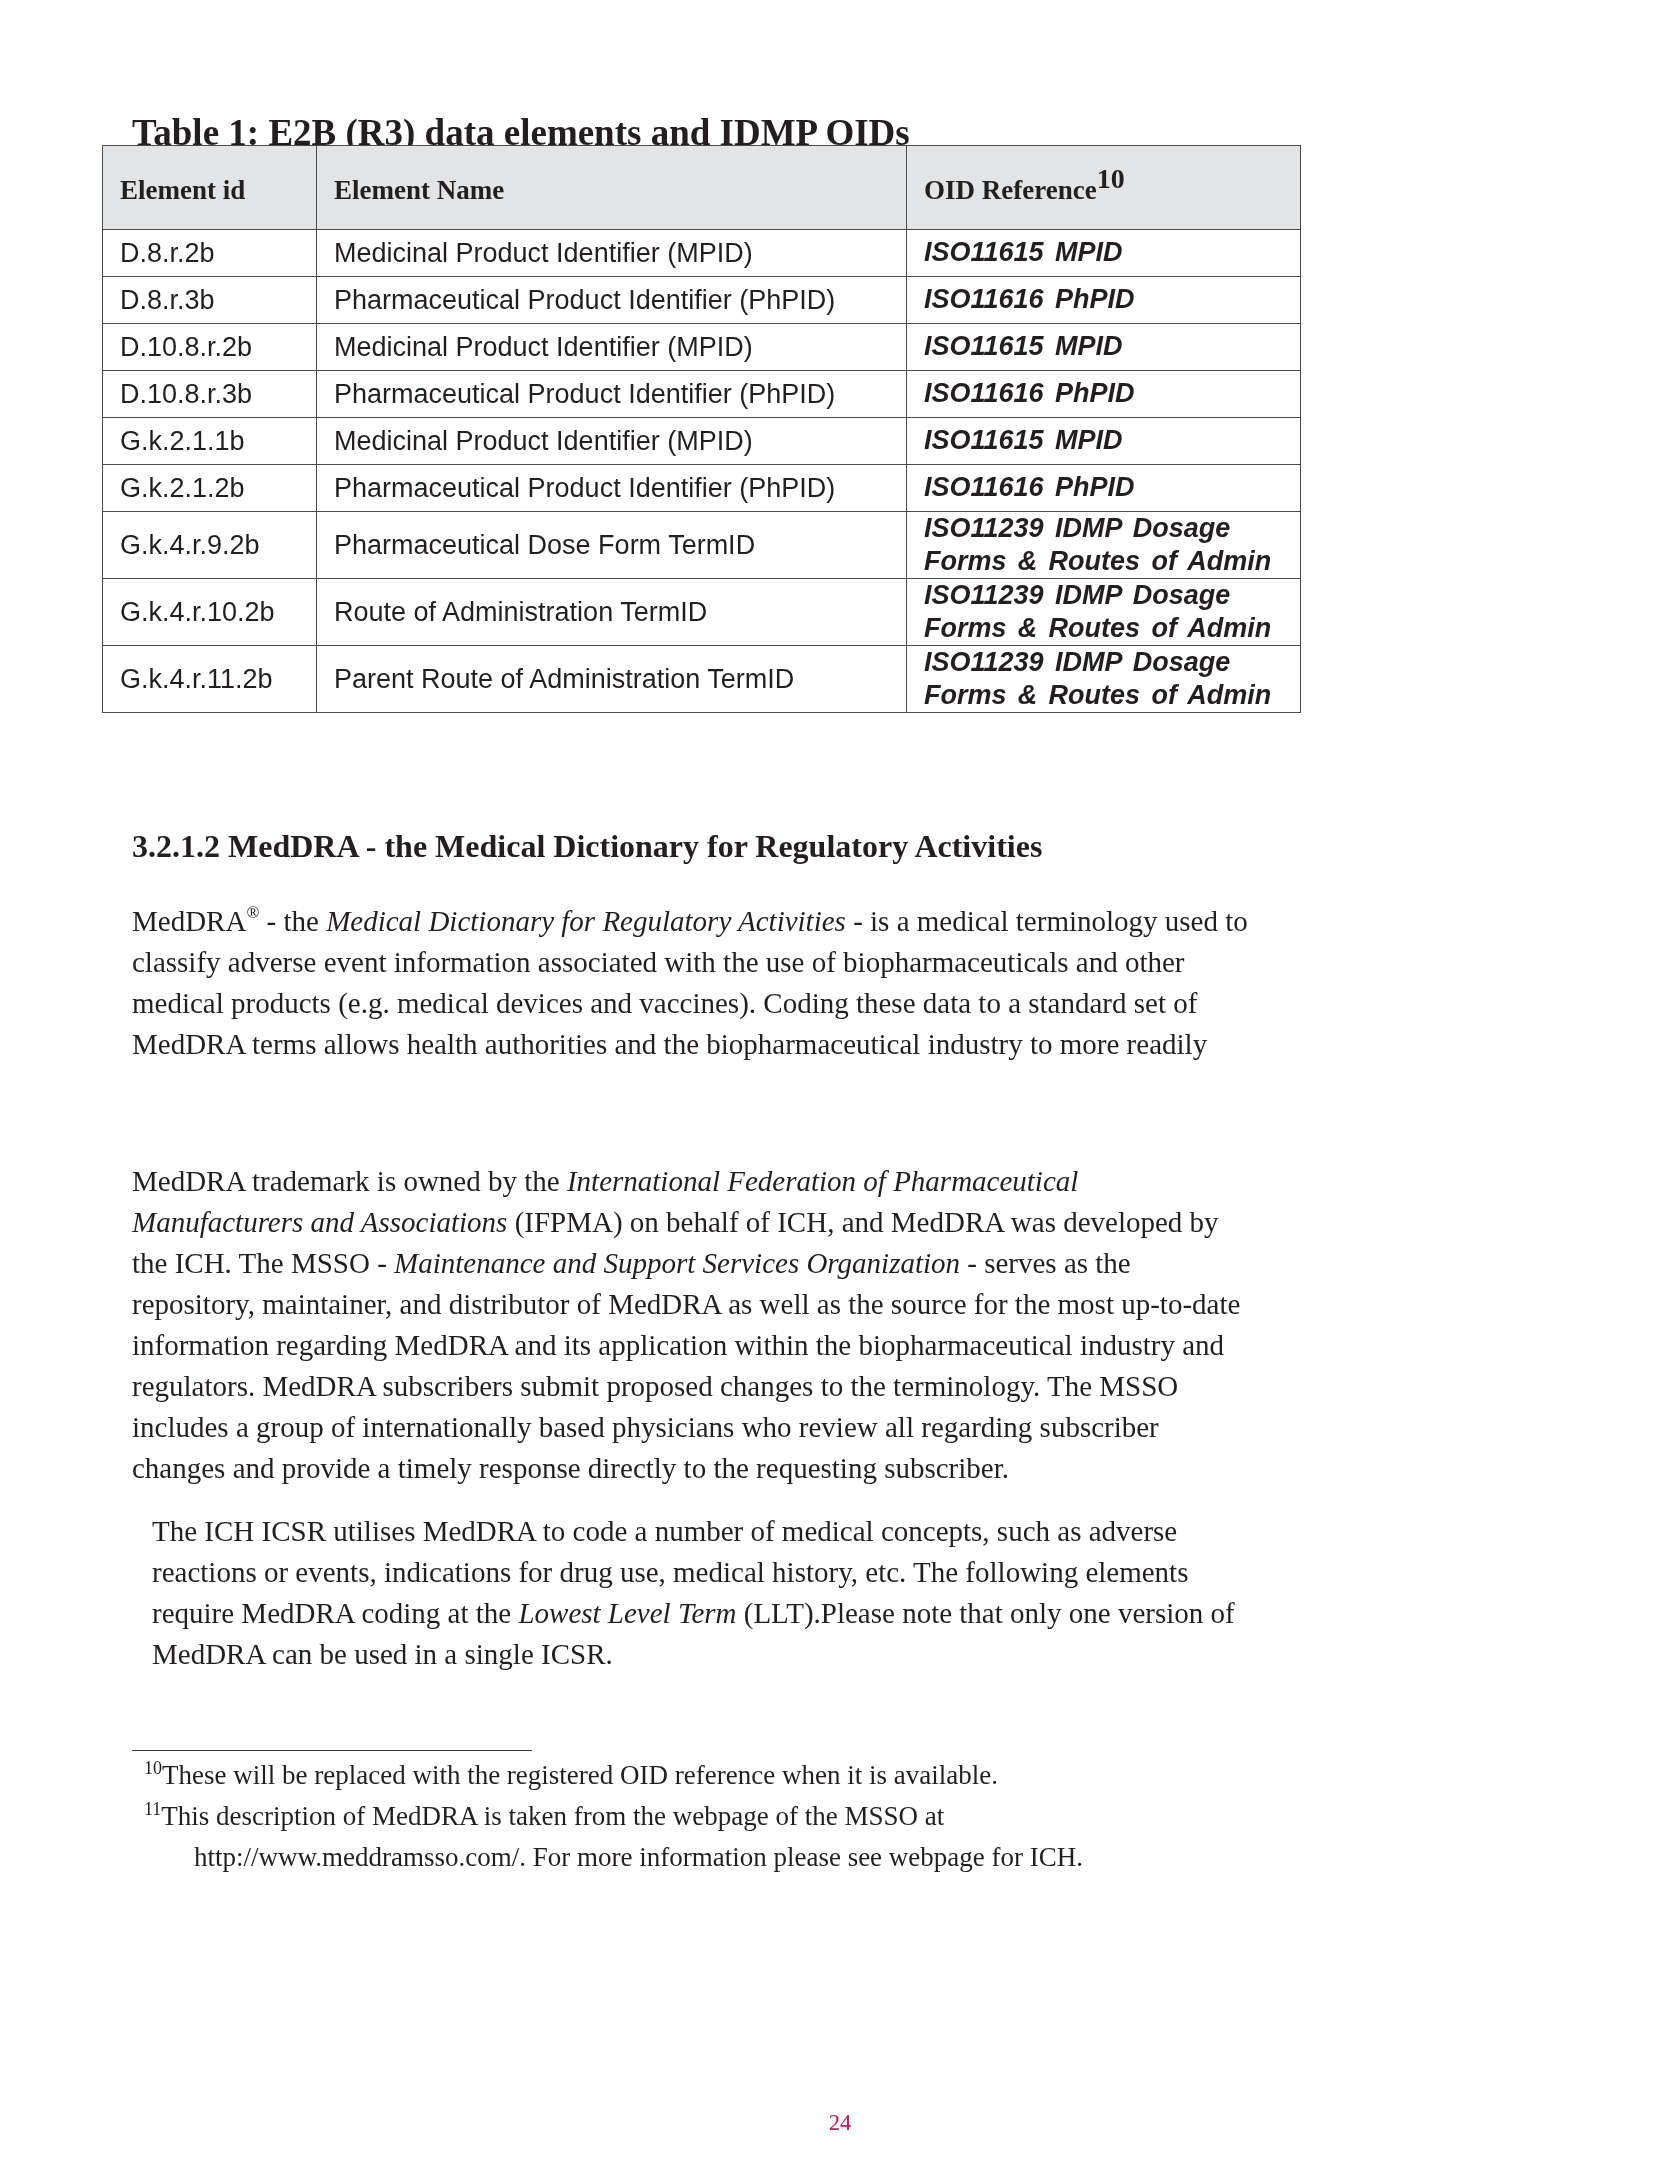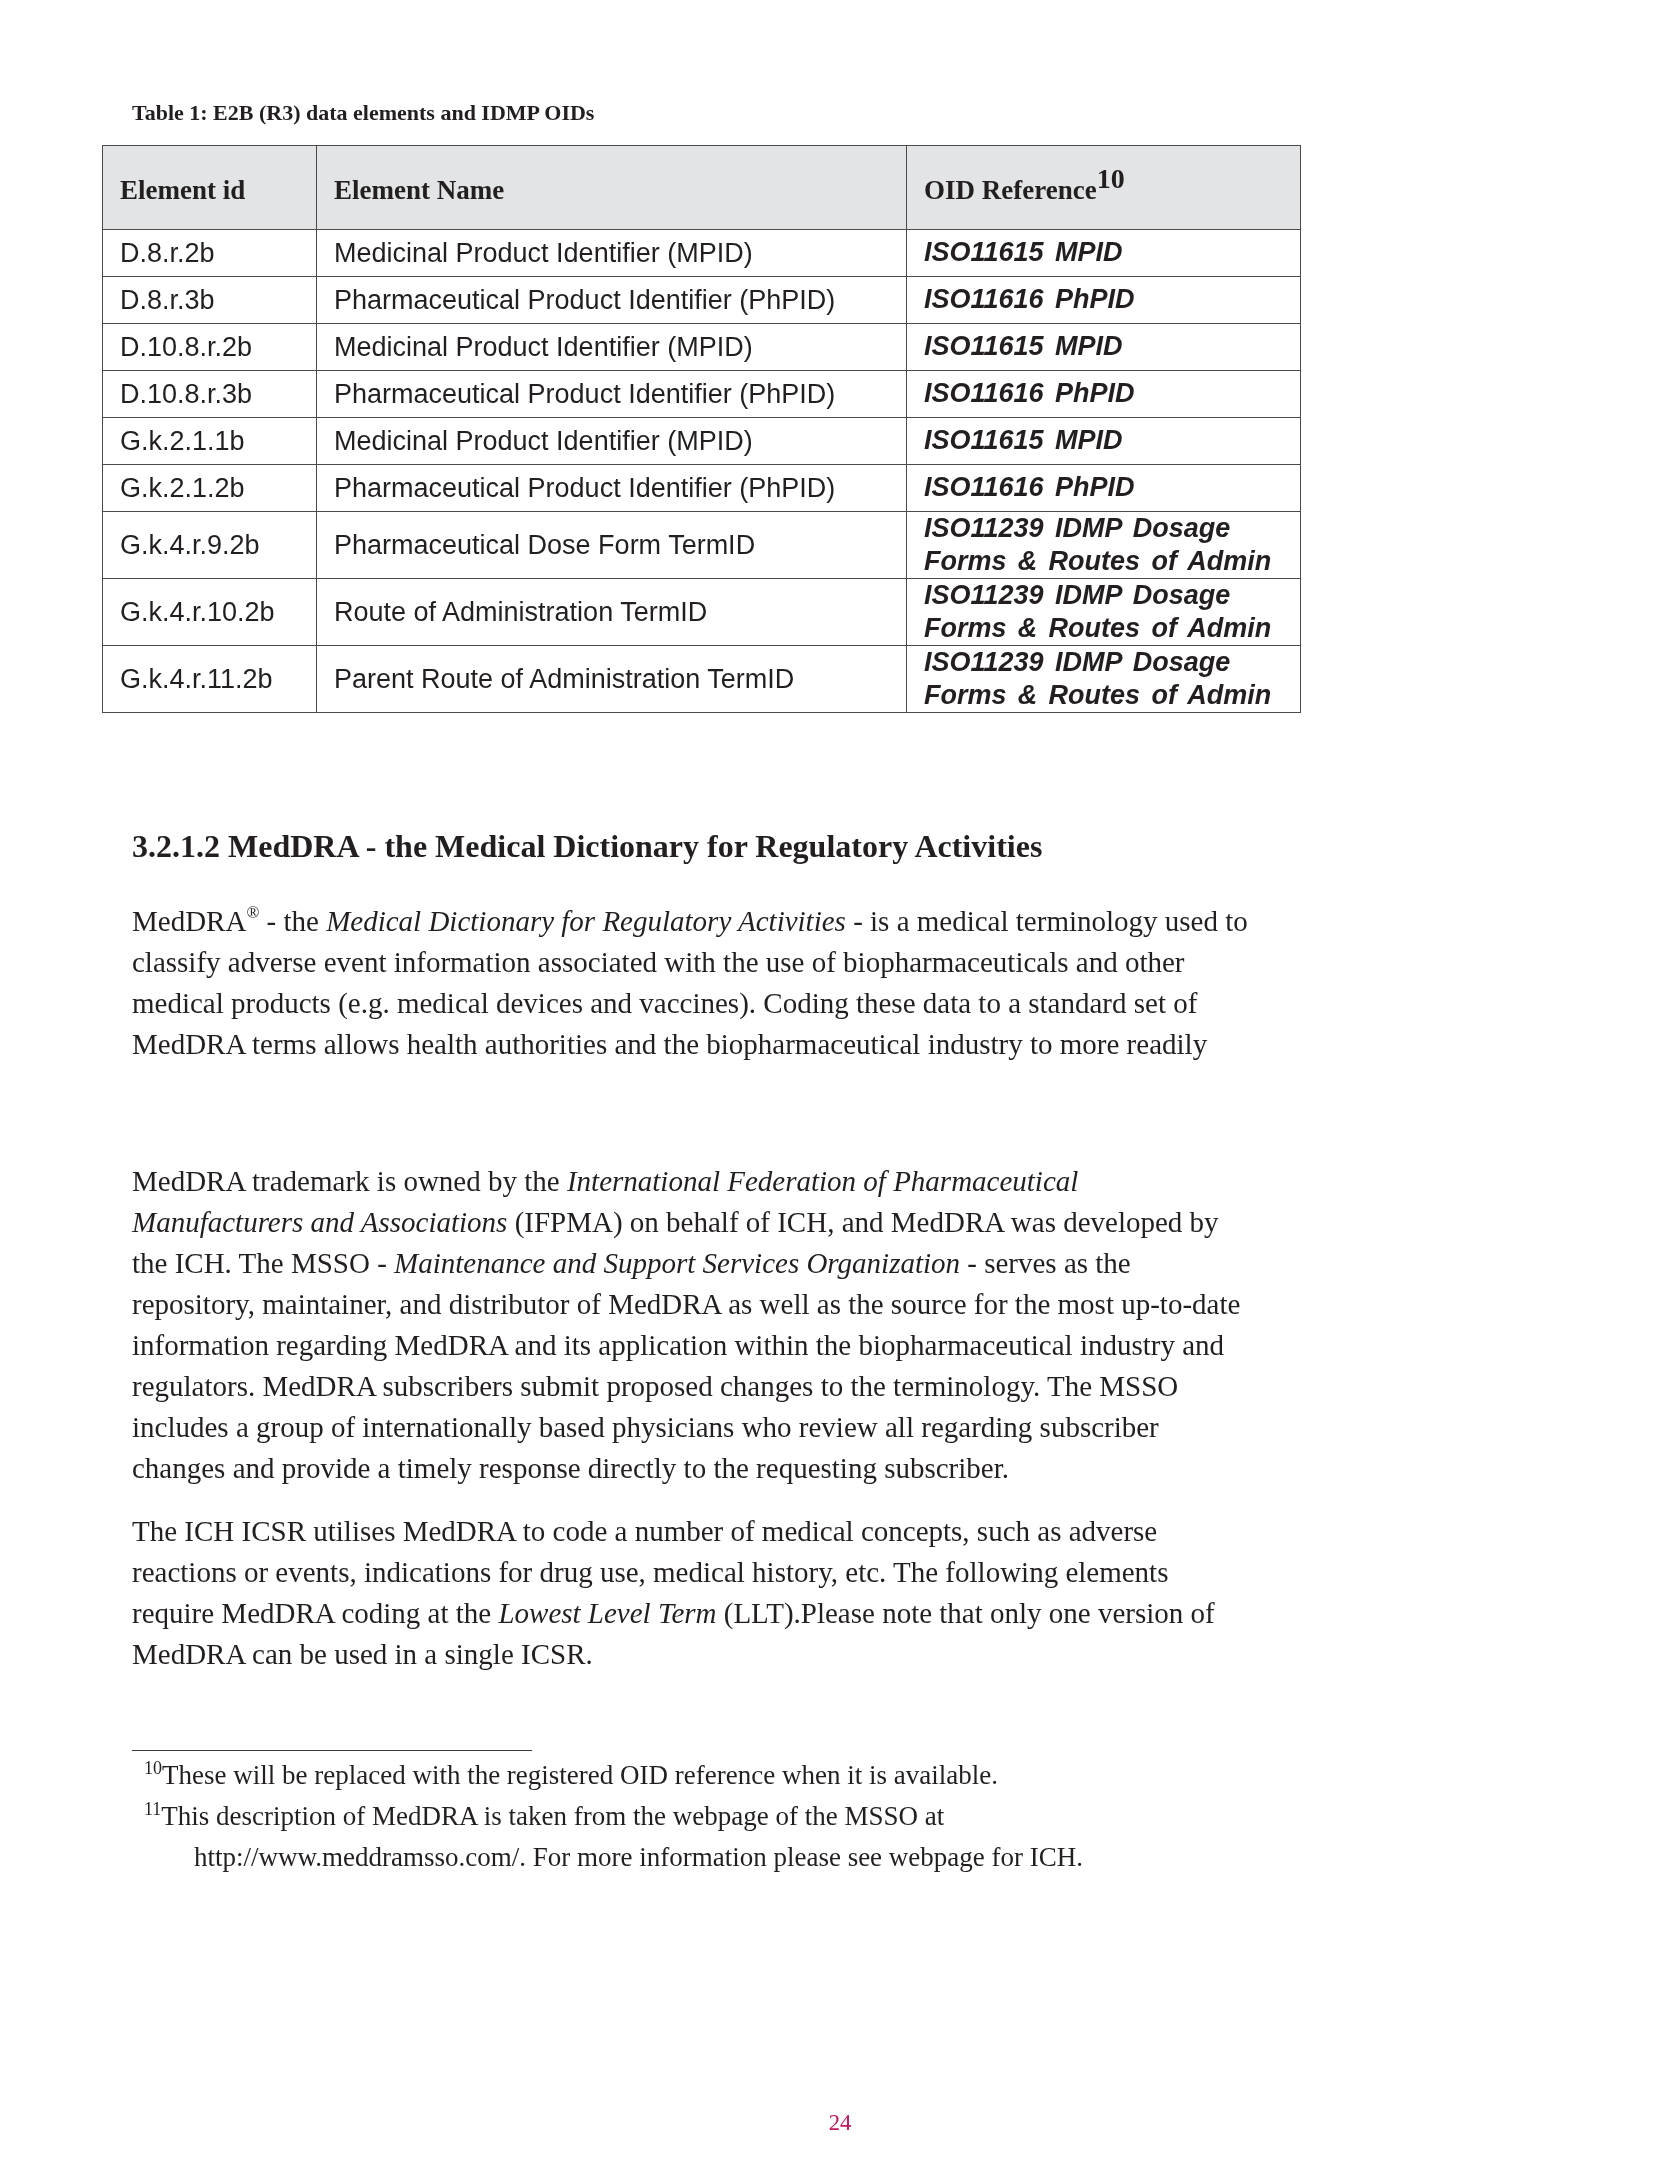--- a/index.html
+++ b/index.html
@@ -18,22 +18,22 @@
     .page {
       position: absolute;
       left: 0; top: 0;
       width: 1680px;
       height: 2174px;
     }
     
     .table-title {
       position: absolute;
       left: 132px;
-      top: 94px;
-      font-size: 22px;
+      top: 114px;
+      font-size: 37px;
       font-weight: bold;
       line-height: 38px;
       white-space: nowrap;
     }
     
     .oid-table {
       position: absolute;
       left: 102px;
       top: 145px;
       border-collapse: collapse;
@@ -117,21 +117,21 @@
       vertical-align: 13px;
       line-height: 0;
     }
     .para sup.fn {
       font-size: 29px;
       vertical-align: 13px;
       line-height: 0;
     }
     .p1 { top: 901px; }
     .p2 { top: 1161px; }
-    .p3 { top: 1511px; }
+    .p3 { top: 1511px; margin-left: 20px; }
     
     .fn-rule {
       position: absolute;
       left: 132px;
       top: 1750px;
       width: 400px;
       height: 0;
       border-top: 1.9px solid #3a3a3a;
     }
     .footnotes {

